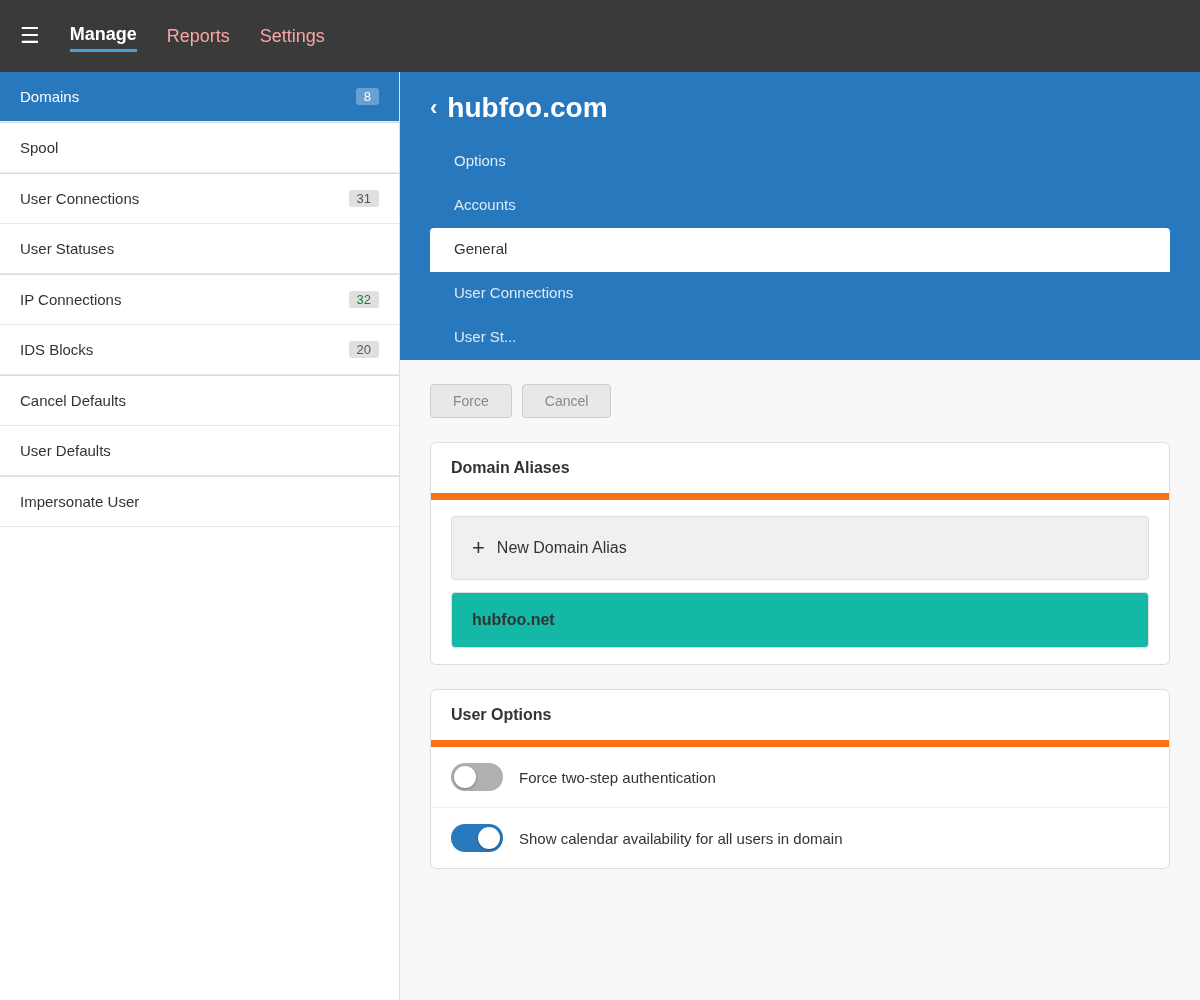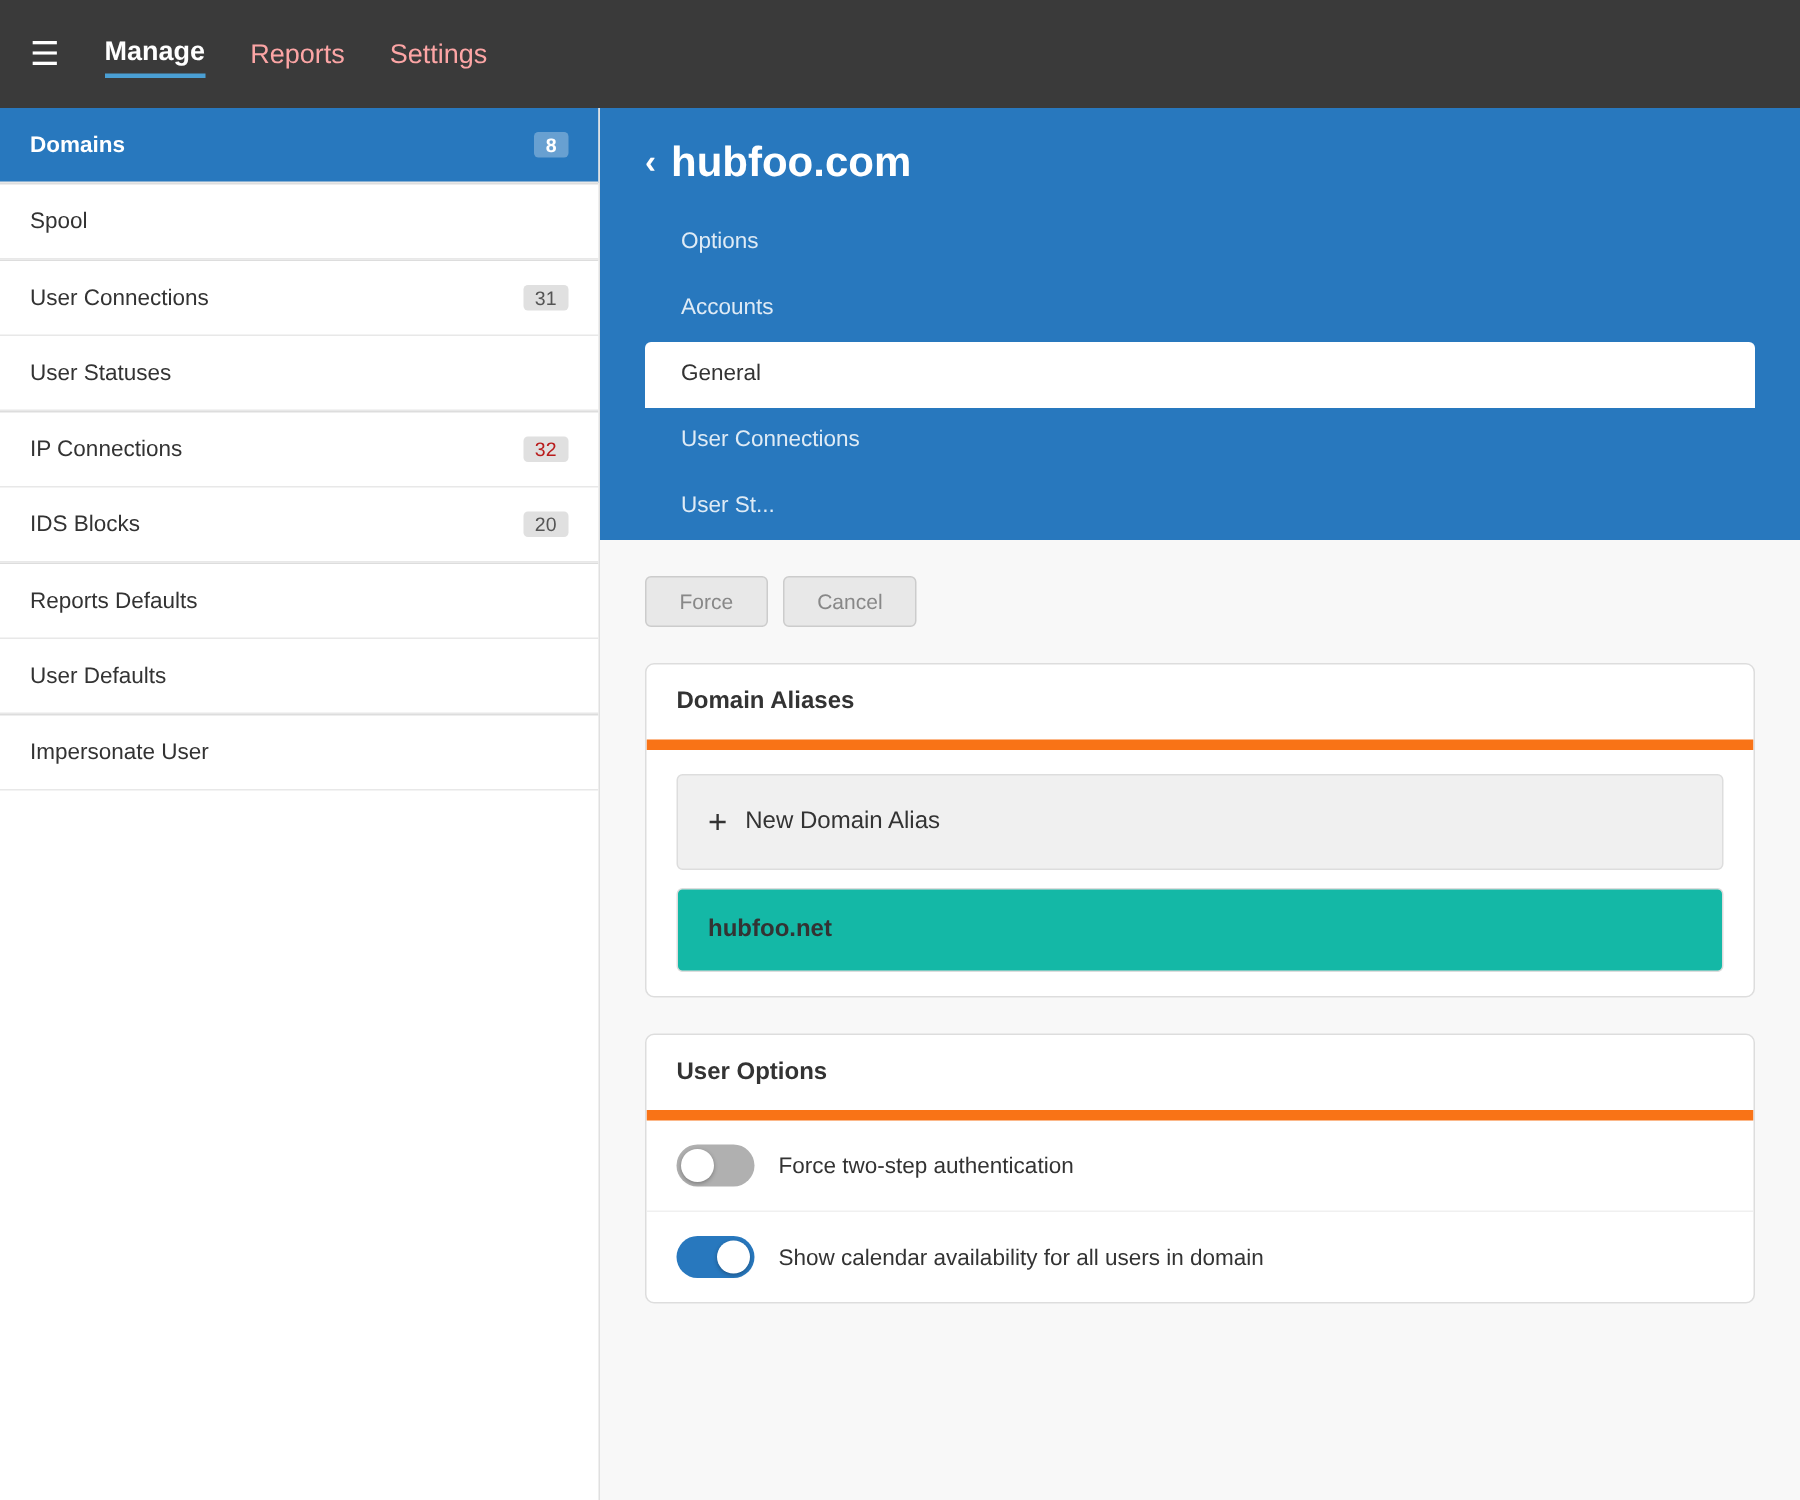--- a/index.html
+++ b/index.html
@@ -52,21 +52,21 @@
       align-items: center;
       padding: 16px 20px;
       cursor: pointer;
       border-bottom: 1px solid #e8e8e8;
       font-size: 15px;
       color: #333;
     }
     .sidebar-item.active {
       background: #2878be;
       color: #fff;
-      font-weight: 700;
+      font-weight: 400;
       text-align: center;
     }
     .sidebar-item .badge {
       background: rgba(255,255,255,0.25);
       color: #fff;
       border-radius: 3px;
       padding: 1px 8px;
       font-size: 13px;
     }
     .sidebar-item.active .badge {
@@ -286,31 +286,31 @@
         <span class="badge" style="background:#e0e0e0; color:#555;">31</span>
       </div>
       <div class="sidebar-item">
         <span>User Statuses</span>
       </div>
     </div>
 
     <div class="sidebar-group">
       <div class="sidebar-item">
         <span>IP Connections</span>
-        <span class="badge" style="background:#e0e0e0; color:#b91c1c;">32</span>
+        <span class="badge" style="background:#e0e0e0; color:#15803d;">32</span>
       </div>
       <div class="sidebar-item">
         <span>IDS Blocks</span>
         <span class="badge" style="background:#e0e0e0; color:#555;">20</span>
       </div>
     </div>
 
     <div class="sidebar-group">
       <div class="sidebar-item">
-        <span>Reports Defaults</span>
+        <span>Cancel Defaults</span>
       </div>
       <div class="sidebar-item">
         <span>User Defaults</span>
       </div>
     </div>
 
     <div class="sidebar-group">
       <div class="sidebar-item">
         <span>Impersonate User</span>
       </div>

